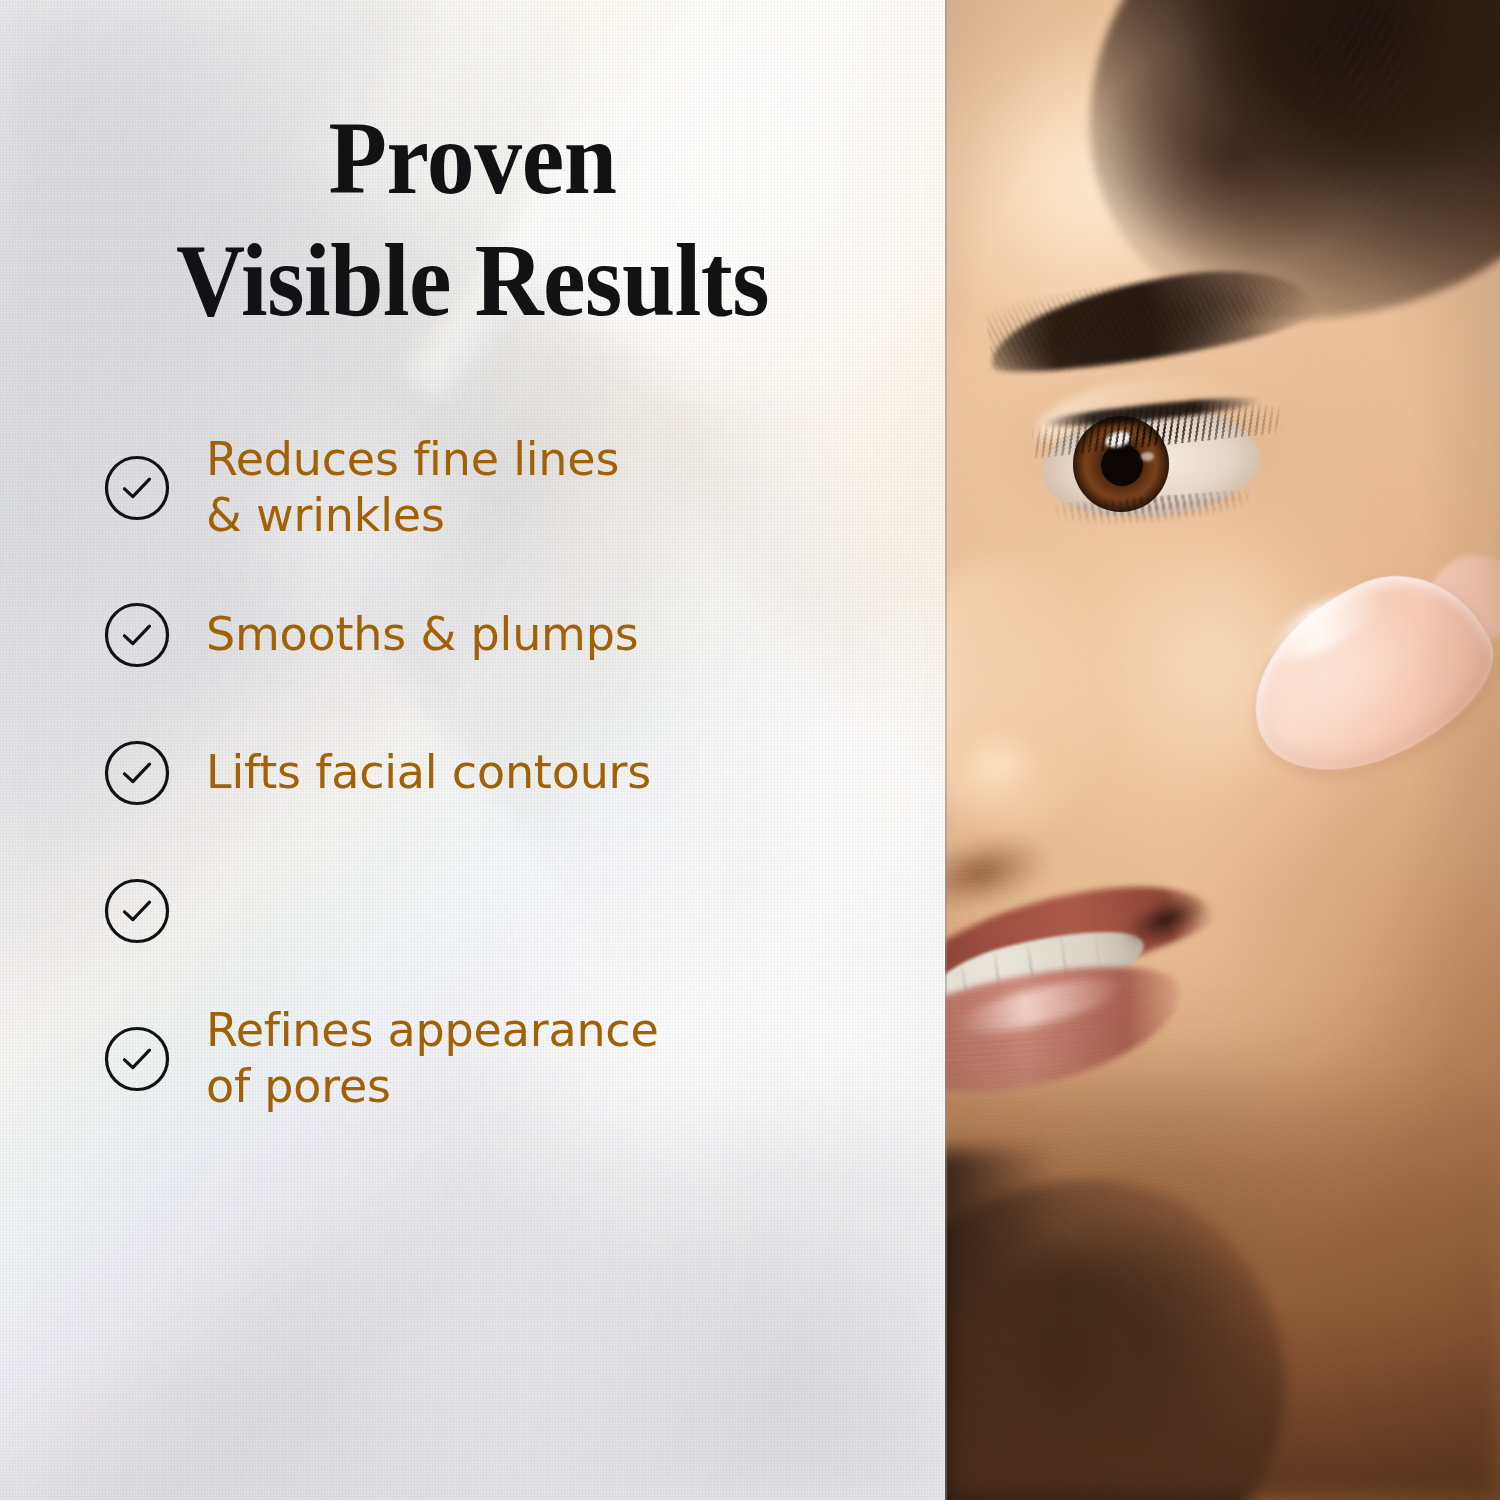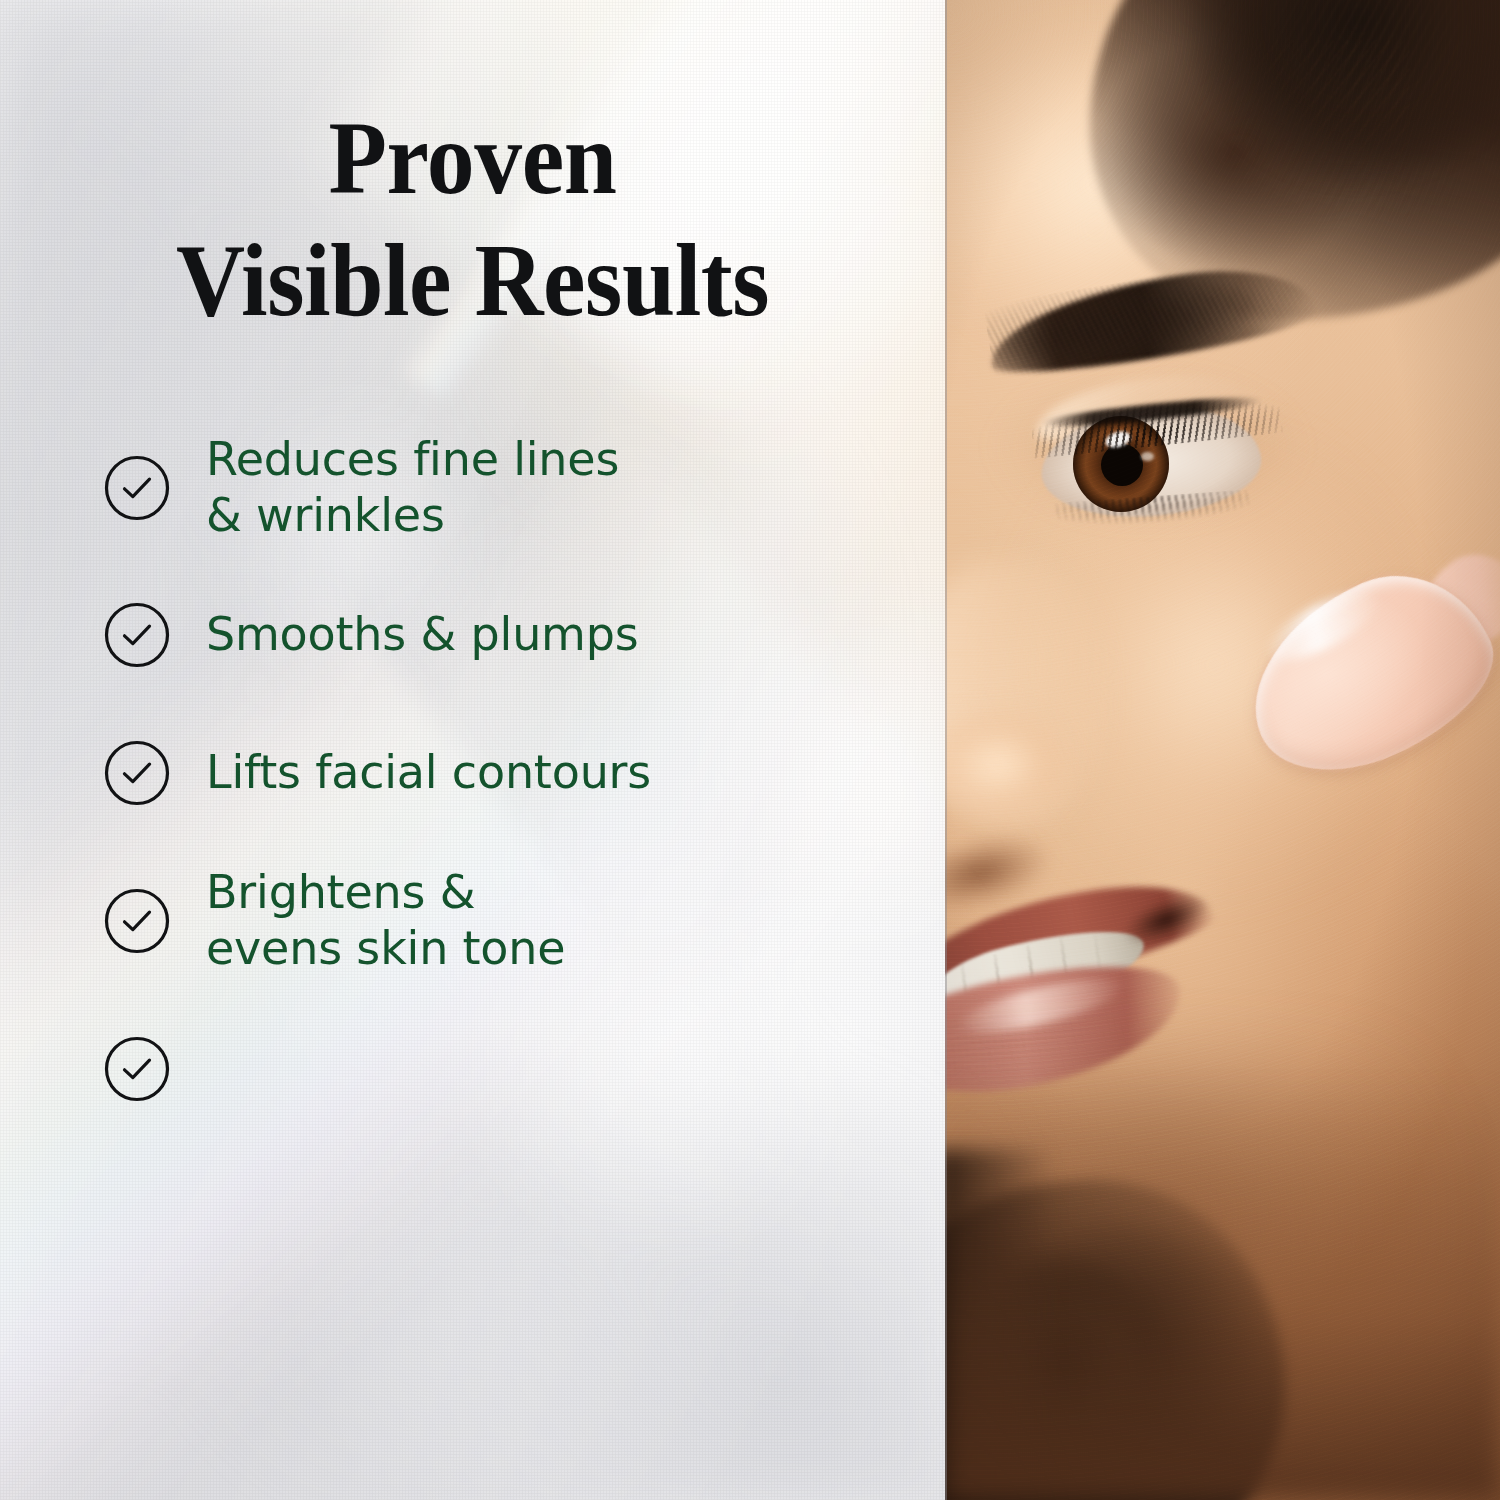--- a/index.html
+++ b/index.html
@@ -217,21 +217,21 @@
     flex:0 0 66px;
     width:66px; height:66px;
     margin-right:36px;
   }
   .check-icon svg { display:block; width:66px; height:66px; }
   .benefit-text {
     font-family:"DejaVu Sans", "Liberation Sans", sans-serif;
     font-size:46px;
     font-weight:400;
     line-height:1.21;
-    color:#14532d;
+    color:#a16207;
     letter-spacing:-0.2px;
     white-space:pre-line;
   }
 
   
   #photo {
     position:relative;
     width:555px; height:1500px;
     flex:0 0 555px;
     overflow:hidden;
@@ -635,31 +635,31 @@
           <span class="benefit-text">Lifts facial contours</span>
         </li>
 
         <li class="benefit-row">
           <span class="check-icon">
             <svg viewBox="0 0 66 66" fill="none" xmlns="http://www.w3.org/2000/svg">
               <circle cx="33" cy="33" r="30.5" stroke="#111214" stroke-width="3.2"></circle>
               <path d="M20.5 33.8 L28.8 41.6 L45.5 24.2" stroke="#111214" stroke-width="3.2" stroke-linecap="round" stroke-linejoin="round"></path>
             </svg>
           </span>
-          <span class="benefit-text">Brightens &amp;
-evens skin tone</span>
         </li>
 
         <li class="benefit-row">
           <span class="check-icon">
             <svg viewBox="0 0 66 66" fill="none" xmlns="http://www.w3.org/2000/svg">
               <circle cx="33" cy="33" r="30.5" stroke="#111214" stroke-width="3.2"></circle>
               <path d="M20.5 33.8 L28.8 41.6 L45.5 24.2" stroke="#111214" stroke-width="3.2" stroke-linecap="round" stroke-linejoin="round"></path>
             </svg>
           </span>
+          <span class="benefit-text">Refines appearance
+of pores</span>
         </li>
 
       </ul>
     </div>
   </section>
 
   <section id="photo">
     <div class="ph" id="skin-base"></div>
     <div class="ph" id="forehead-lit"></div>
     <div class="ph" id="cheek-lit"></div>

